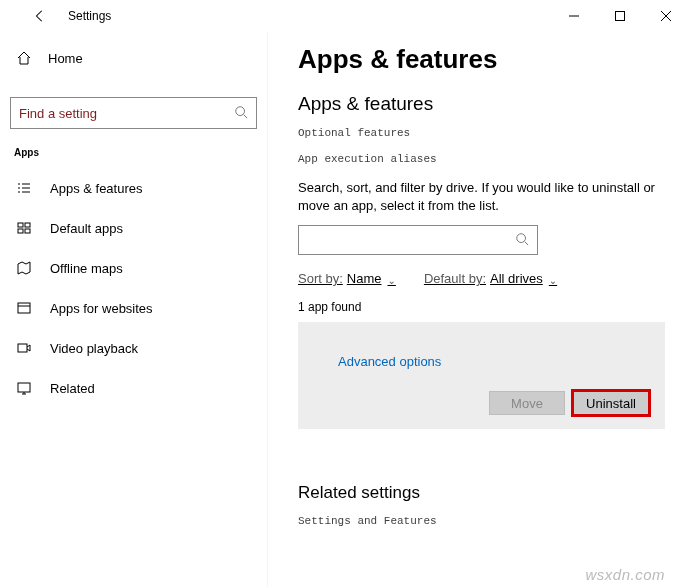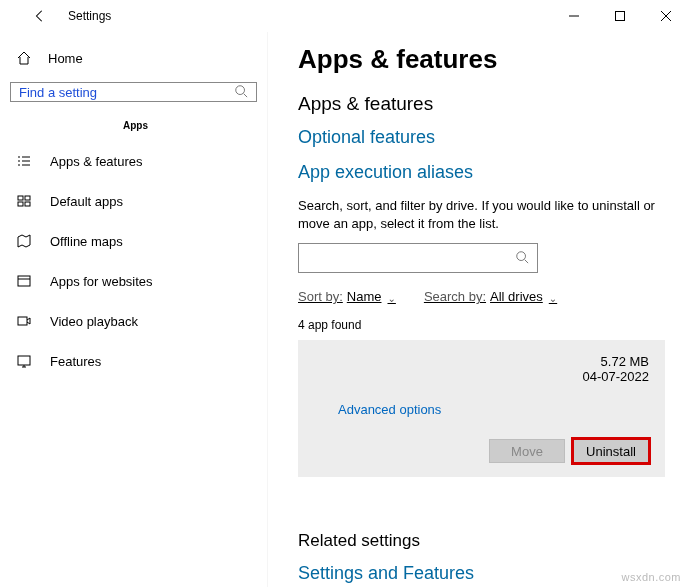--- a/index.html
+++ b/index.html
@@ -35,58 +35,57 @@
   .win-btn {
     width: 46px; height: 32px;
     display: flex; align-items: center; justify-content: center;
     font-family: "Segoe UI", Arial, sans-serif;
   }
   .layout { display: flex; height: calc(100% - 32px); }
   .sidebar {
     width: 268px;
     padding: 8px 10px 0 10px;
     border-right: 1px solid rgba(0,0,0,0.04);
-    text-align: center;
   }
   .home-row {
     display: flex; align-items: center;
     height: 36px;
     padding-left: 6px;
     gap: 16px;
     font-size: 13px;
   }
   .icon { width: 16px; display:flex; align-items:center; justify-content:center; }
   .searchbox {
-    margin-top: 6px;
-    height: 20px;
+    margin-top: 21px;
+    height: 32px;
     border: 1px solid #888;
     display: flex; align-items: center;
     padding: 0 8px;
-    color: #1d4ed8;
+    color: #7f1d1d;
     justify-content: space-between;
   }
   .section-label {
     font-weight: 600;
     margin: 18px 0 10px 4px;
     font-size: 10px;
   }
   .nav-item {
     display: flex; align-items: center;
     height: 40px;
     padding-left: 6px;
     gap: 18px;
   }
   .content {
     flex: 1;
     padding: 8px 24px 0 30px;
     overflow: hidden;
   }
   h1 { font-weight: 600; font-size: 26px; margin: 4px 0 18px 0; }
   h2 { font-weight: 400; font-size: 19px; margin: 0 0 12px 0; }
-  .link { color: #0369a1; font-size: 18px; margin-bottom: 14px; cursor: default; }
+  .link { color: #404040; font-size: 11px; margin-bottom: 14px; cursor: default; font-family: Liberation Mono, monospace; }
   .desc { font-size: 13px; line-height: 1.4; margin-bottom: 10px; }
   .filterbox {
     width: 240px; height: 30px;
     border: 1px solid #888;
     display: flex; align-items: center; justify-content: flex-end;
     padding: 0 8px; color: #666;
     margin-bottom: 16px;
   }
   .sorters { display: flex; gap: 28px; margin-bottom: 14px; font-size: 13px; }
   .sorter { display: flex; align-items: flex-end; gap: 4px; text-decoration: underline; }
@@ -105,22 +104,22 @@
     width: 76px; height: 24px;
     display: flex; align-items: center; justify-content: center;
     font-size: 13px;
     background: #ccc;
     border: 1px solid #bdbdbd;
   }
   .btn.disabled { color: #888; }
   .btn.uninstall { outline: 3px solid #d40000; outline-offset: -1px; background: #ccc; color:#000; }
   .related-h { font-weight: 400; font-size: 17px; margin: 54px 0 12px 0; }
   .watermark {
-    position: absolute; right: 8px; bottom: 4px;
-    font-size: 11px; color: #bbb; letter-spacing: .5px;
+    position: absolute; right: 24px; bottom: 4px;
+    font-size: 15px; color: #bbb; letter-spacing: .5px; font-style: italic;
   }
 </style>
 </head>
 <body>
 
 <div class="titlebar">
   <div class="back-btn">
     <svg width="14" height="14" viewBox="0 0 16 16">
         <path d="M10 2 L4 8 L10 14" stroke="#000" stroke-width="1.2" fill="none"></path>
       </svg>
@@ -218,21 +217,21 @@
       <span>Video playback</span>
     </div>
     <div class="nav-item">
       <span class="icon">
           <svg width="16" height="16" viewBox="0 0 16 16">
             <rect x="2" y="3" width="12" height="9" stroke="#000" fill="none"></rect>
             <line x1="6" y1="14" x2="10" y2="14" stroke="#000"></line>
             <line x1="8" y1="12" x2="8" y2="14" stroke="#000"></line>
           </svg>
         </span>
-      <span>Features</span>
+      <span>Related</span>
     </div>
   </div>
 
   <div class="content">
     <h1>Apps &amp; features</h1>
     <h2>Apps &amp; features</h2>
     <div class="link">Optional features</div>
     <div class="link">App execution aliases</div>
     <div class="desc">Search, sort, and filter by drive. If you would like to uninstall or move an app, select it from the list.</div>
 
@@ -245,33 +244,29 @@
       </span>
     </div>
 
     <div class="sorters">
       <div class="sorter">
         <span class="sort-lbl">Sort by:</span>
         <span>Name</span>
         <span class="chev">⌄</span>
       </div>
       <div class="sorter">
-        <span class="sort-lbl">Search by:</span>
+        <span class="sort-lbl">Default by:</span>
         <span>All drives</span>
         <span class="chev">⌄</span>
       </div>
     </div>
 
-    <div class="count">4 app found</div>
+    <div class="count">1 app found</div>
 
     <div class="app-card">
-      <div class="app-meta">
-        <div>5.72 MB</div>
-        <div>04-07-2022</div>
-      </div>
       <div class="adv">Advanced options</div>
       <div class="btnrow">
         <div class="btn disabled">Move</div>
         <div class="btn uninstall">Uninstall</div>
       </div>
     </div>
 
     <div class="related-h">Related settings</div>
     <div class="link">Settings and Features</div>
   </div>

